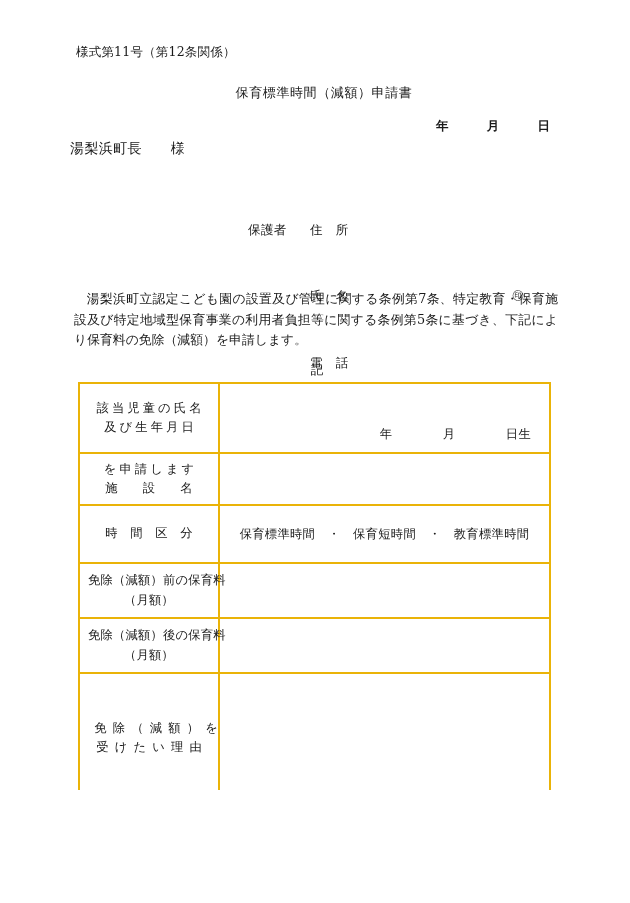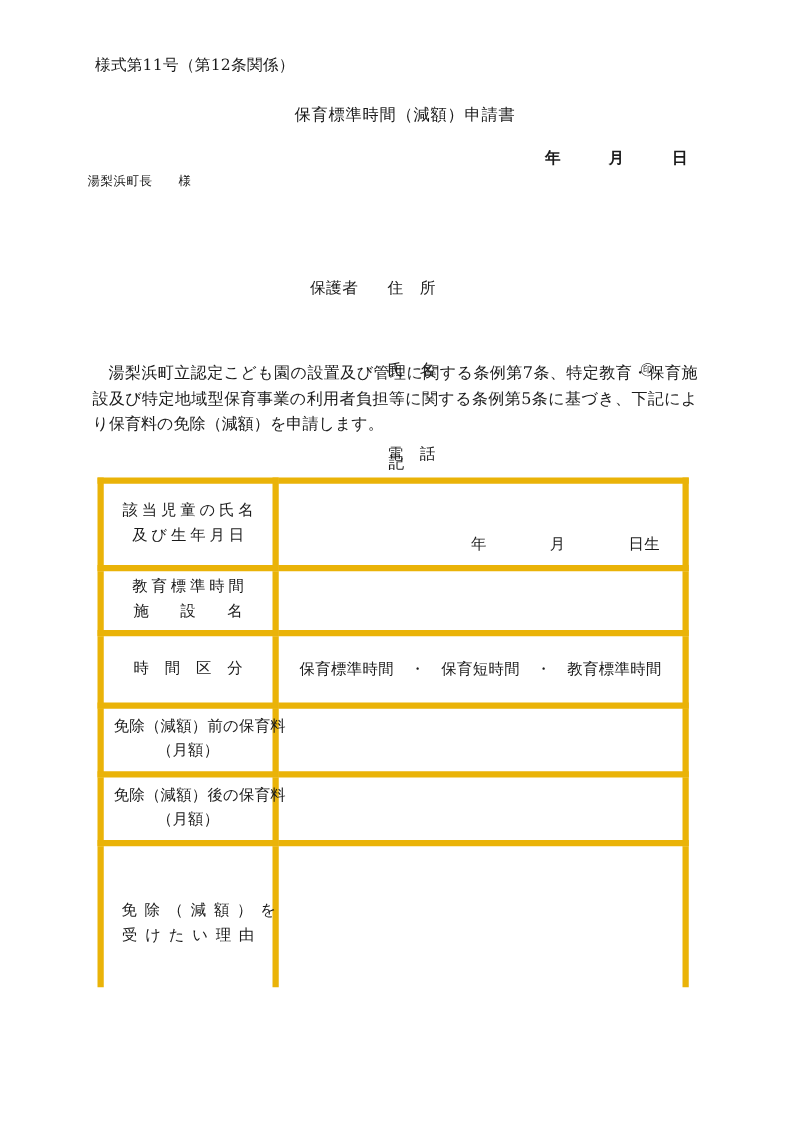--- a/index.html
+++ b/index.html
@@ -48,21 +48,21 @@
   #date-line {
     left: 436px;
     top: 120px;
     font-size: 12.5px;
     letter-spacing: 0.2px;
     font-weight: bold;
   }
   #addressee {
     left: 70px;
     top: 141px;
-    font-size: 10px;
+    font-size: 14px;
     letter-spacing: 0.4px;
   }
 
   
   #guardian-block {
     left: 248px;
     top: 186px;
     font-size: 12.5px;
   }
   .guardian-row {
@@ -117,24 +117,23 @@
   #form-table {
     position: absolute;
     left: 78px;
     top: 382px;
     width: 473px;
     border-collapse: collapse;
     table-layout: fixed;
     font-size: 12.3px;
   }
   #form-table td {
-    border: 5px solid #eab308;
+    border: 2px solid #eab308;
     padding: 0;
     vertical-align: middle;
-    font-family: Liberation Mono, monospace;
   }
   #form-table td.label-cell {
     width: 140px;
     text-align: center;
     padding: 4px 8px;
     box-sizing: border-box;
   }
   #form-table td.value-cell {
     padding: 4px 10px;
     box-sizing: border-box;
@@ -216,21 +215,21 @@
           <span class="lbl-line lbl-spread">該当児童の氏名</span>
           <span class="lbl-line lbl-spread">及び生年月日</span>
         </td>
         <td class="value-cell" style="height:70px;">
           <span class="val-birth">年　　　　月　　　　日生</span>
         </td>
       </tr>
 
       <tr>
         <td class="label-cell">
-          <span class="lbl-line lbl-spread">教育標準時間</span>
+          <span class="lbl-line lbl-spread">を申請します</span>
           <span class="lbl-line lbl-tight">施　　設　　名</span>
         </td>
         <td class="value-cell" style="height:52px;">
           <span class="val-choices"></span>
         </td>
       </tr>
 
       <tr>
         <td class="label-cell">
           <span class="lbl-line lbl-tight">時　間　区　分</span>

